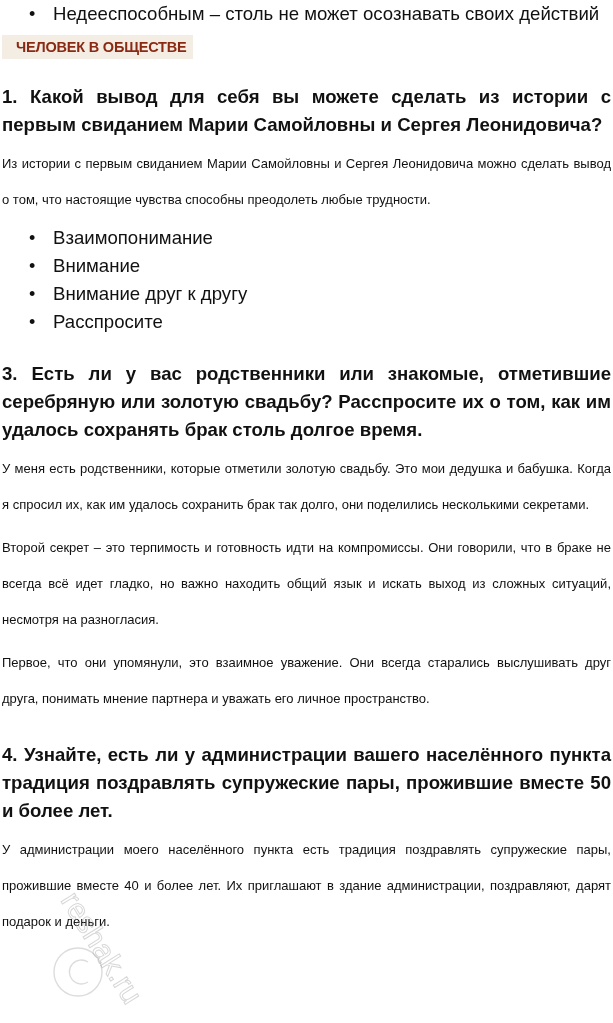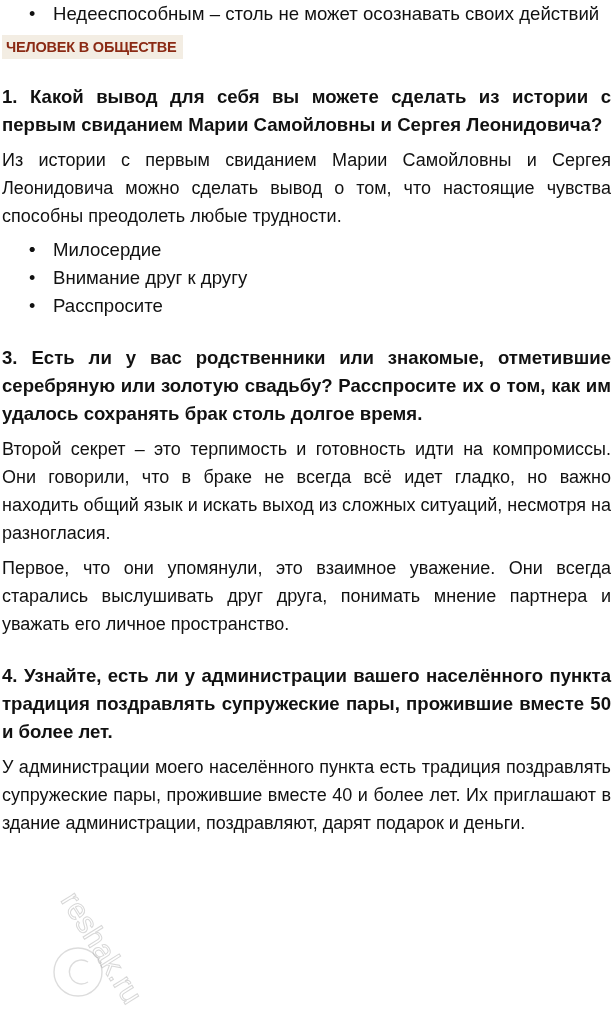--- a/index.html
+++ b/index.html
@@ -50,33 +50,33 @@
     .badge {
       display: inline-block;
       margin-top: 7px;
       margin-left: 0px;
       background: #f3ede3;
       color: #8b2a14;
       font-family: "Liberation Sans", sans-serif;
       font-weight: bold;
       font-size: 14.5px;
       letter-spacing: -0.2px;
-      padding: 3px 6px 3px 4px;
+      padding: 3px 6px 3px 14px;
       line-height: 18px;
     }
     .question {
       font-weight: bold;
       font-size: 18.6px;
       line-height: 28px;
       margin: 24px 2px 0 0;
       text-align: justify;
     }
     .answer {
-      font-size: 18px;
-      line-height: 28px;
+      font-size: 13px;
+      line-height: 36px;
       margin: 7px 2px 0 0;
       text-align: justify;
     }
     .q-list {
       margin-top: 6px;
     }
     .watermark {
       position: absolute;
       left: 40px;
       top: 880px;
@@ -100,37 +100,39 @@
   <div class="badge">ЧЕЛОВЕК В ОБЩЕСТВЕ</div>
 
   
   <div class="question">1. Какой вывод для себя вы можете сделать из истории с первым свиданием Марии Самойловны и Сергея Леонидовича?</div>
   <div class="answer">Из истории с первым свиданием Марии Самойловны и Сергея Леонидовича можно сделать вывод о том, что настоящие чувства способны преодолеть любые трудности.</div>
 
   
   <ul class="bullet-list q-list">
     <li class="bullet-item">
       <span class="dot">•</span>
+      <span>Взаимопонимание</span>
     </li>
     <li class="bullet-item">
       <span class="dot">•</span>
-      <span>Милосердие</span>
+      <span>Внимание</span>
     </li>
     <li class="bullet-item">
       <span class="dot">•</span>
       <span>Внимание друг к другу</span>
     </li>
     <li class="bullet-item">
       <span class="dot">•</span>
       <span>Расспросите</span>
     </li>
   </ul>
 
   
   <div class="question">3. Есть ли у вас родственники или знакомые, отметившие серебряную или золотую свадьбу? Расспросите их о том, как им удалось сохранять брак столь долгое время.</div>
+  <div class="answer">У меня есть родственники, которые отметили золотую свадьбу. Это мои дедушка и бабушка. Когда я спросил их, как им удалось сохранить брак так долго, они поделились несколькими секретами.</div>
   <div class="answer">Второй секрет – это терпимость и готовность идти на компромиссы. Они говорили, что в браке не всегда всё идет гладко, но важно находить общий язык и искать выход из сложных ситуаций, несмотря на разногласия.</div>
   <div class="answer">Первое, что они упомянули, это взаимное уважение. Они всегда старались выслушивать друг друга, понимать мнение партнера и уважать его личное пространство.</div>
 
   
   <div class="question">4. Узнайте, есть ли у администрации вашего населённого пункта традиция поздравлять супружеские пары, прожившие вместе 50 и более лет.</div>
   <div class="answer">У администрации моего населённого пункта есть традиция поздравлять супружеские пары, прожившие вместе 40 и более лет. Их приглашают в здание администрации, поздравляют, дарят подарок и деньги.</div>
 
 </div>
 
 <svg class="watermark" viewBox="0 0 110 130">

